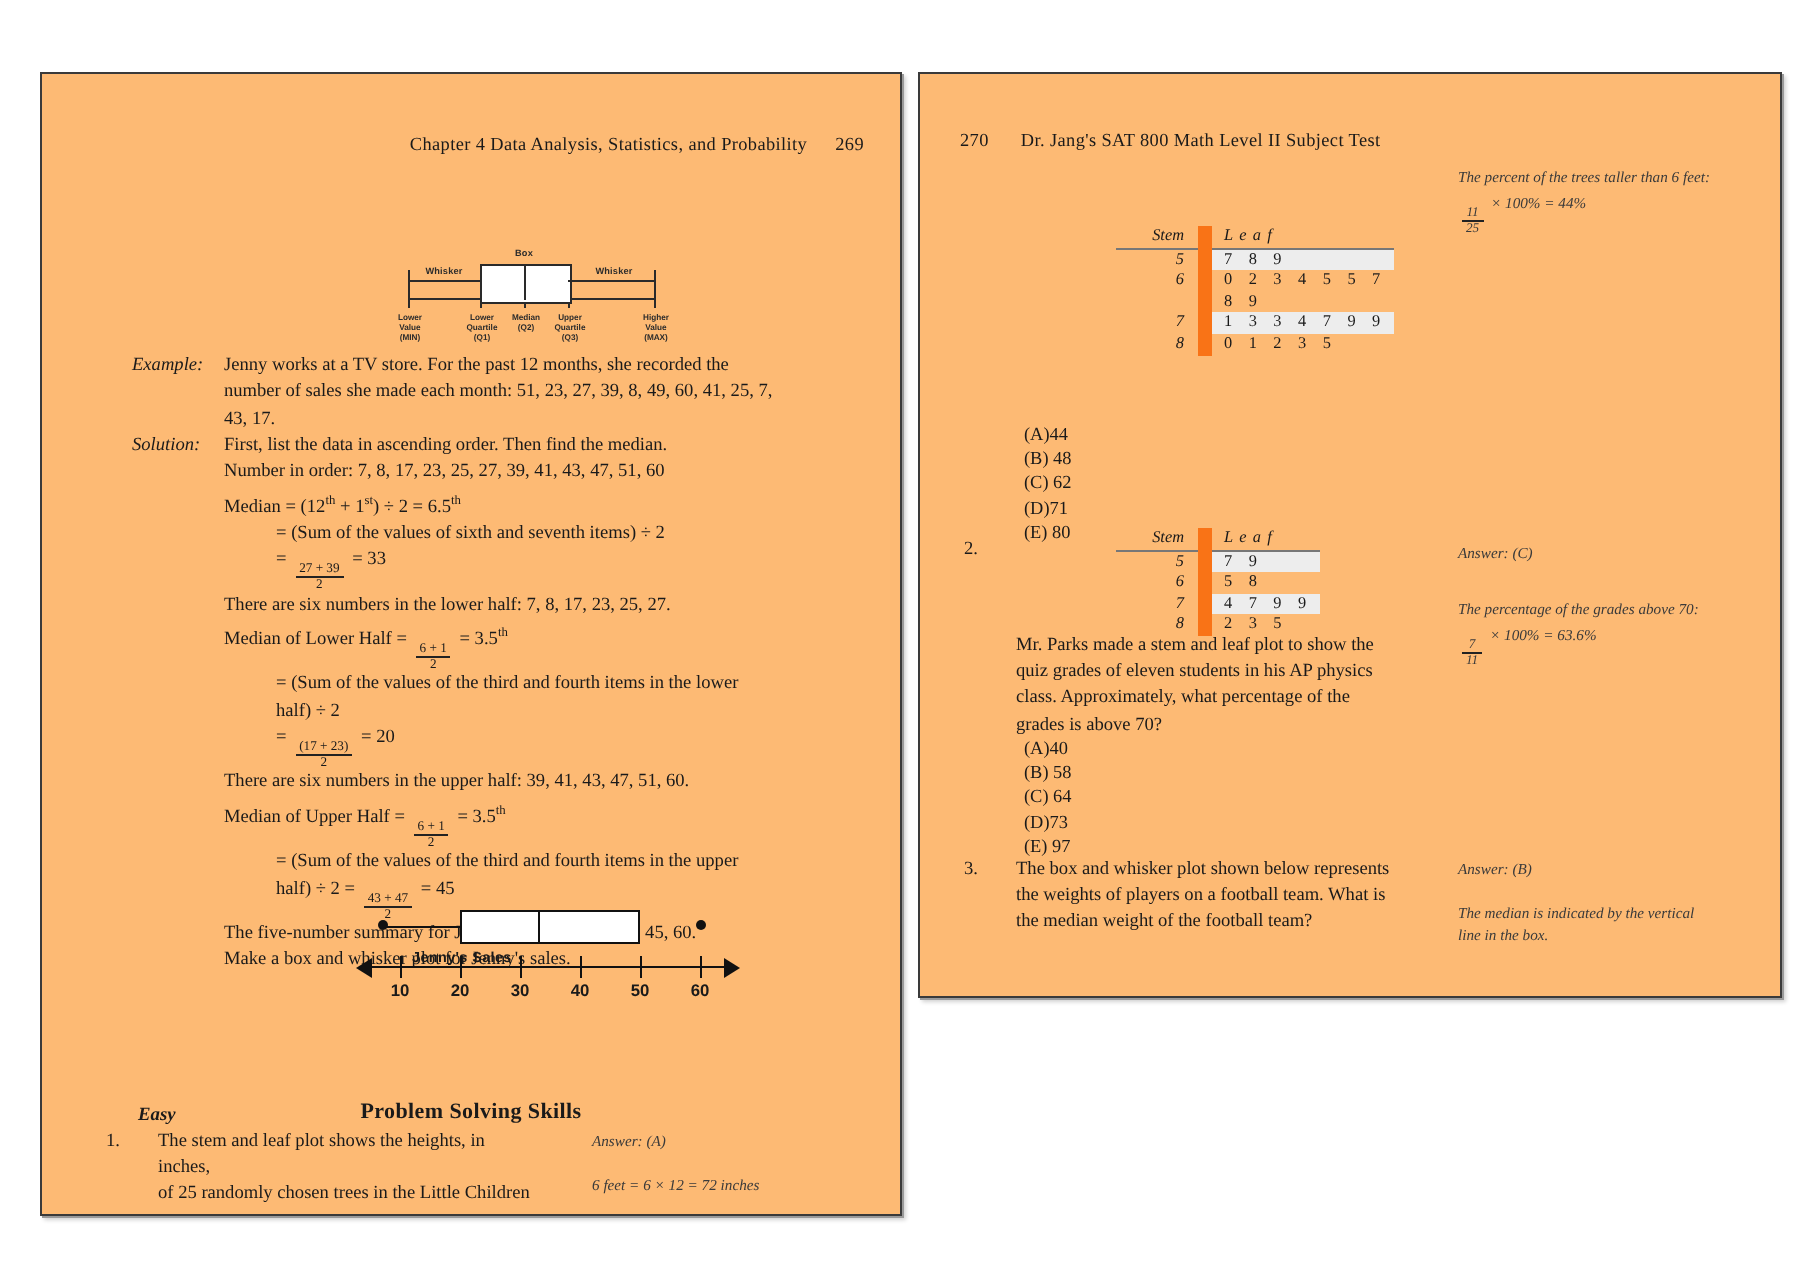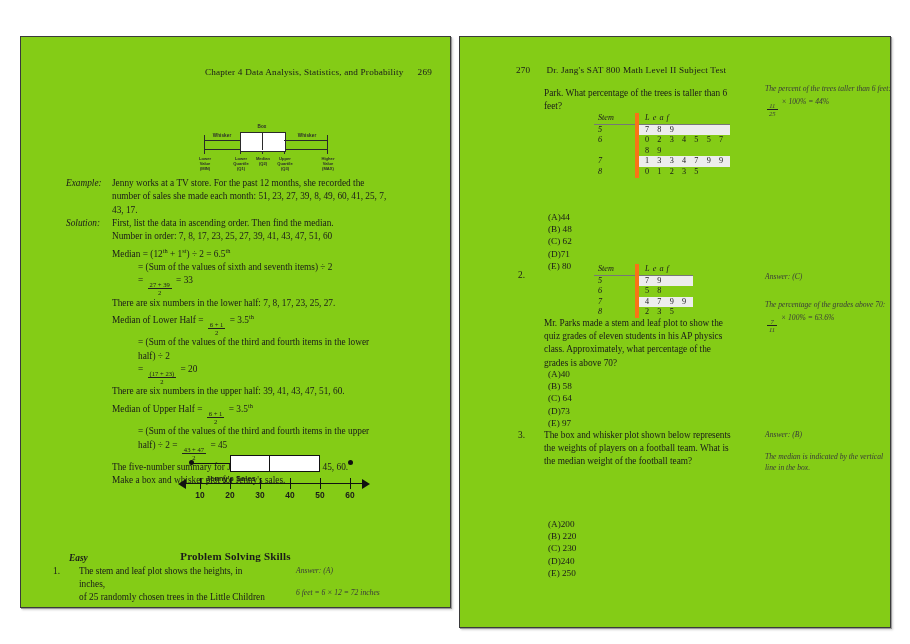--- a/index.html
+++ b/index.html
@@ -15,28 +15,28 @@
     position: relative;
     overflow: hidden;
   }
   .spread {
     position: absolute;
     inset: 0;
     display: flex;
   }
   .page {
     position: absolute;
-    background: #84cc16;
+    background: #fdba74;
     border: 1px solid #3a3a3a;
     box-shadow: 1px 1px 0 #9a9a9a, 2px 2px 2px rgba(0,0,0,0.18);
     box-sizing: border-box;
     overflow: hidden;
   }
   .page-left  { left: 20px;  top: 36px; width: 431px; height: 572px; }
-  .page-right { left: 459px; top: 36px; width: 432px; height: 592px; padding-left: 36px; }
+  .page-right { left: 459px; top: 36px; width: 432px; height: 463px; }
 
   .page-inner { position: relative; width: 100%; height: 100%; }
 
   
   .hdr-left {
     position: absolute; top: 30px; left: 0; right: 18px;
     text-align: right;
     font-size: 9.2px; letter-spacing: .2px;
   }
   .hdr-left .chapnum { margin-left: 14px; }
@@ -111,22 +111,22 @@
 
   
   .rblock { position:absolute; font-size: 9.3px; line-height: 13.2px; }
 
   .stemtab { position:absolute; font-size: 8.4px; }
   .stemtab table { border-collapse: collapse; }
   .stemtab td, .stemtab th {
     padding: 0 4px; font-size: 8.2px; line-height: 10.6px; font-weight: normal;
   }
   .stemtab th { font-style: italic; border-bottom: 1px solid #777; text-align:left; }
-  .stemtab .stemcol { text-align: left; padding-right: 7px; width: 30px; font-style: italic;}
-  .stemtab .leafcol { border-left: 4px solid #f97316; padding-left: 6px; letter-spacing: 3.1px; white-space: nowrap; }
+  .stemtab .stemcol { text-align: right; padding-right: 7px; width: 30px; font-style: italic;}
+  .stemtab .leafcol { border-left: 7px solid #f97316; padding-left: 6px; letter-spacing: 3.1px; white-space: nowrap; }
   .stemtab tr.shade td { background: #ededed; }
   .stemtab tr.shade td.stemcol { background: transparent; }
 
   .choices { position:absolute; font-size: 9.2px; line-height: 12.2px; }
 </style>
 </head>
 <body>
 
 <div class="spread">
 
@@ -284,24 +284,20 @@
     </div>
   </div>
 
   <div class="page page-right">
     <div class="page-inner">
 
       <div class="hdr-right">
         <span class="pnum">270</span><span>Dr. Jang's SAT 800 Math Level II Subject Test</span>
       </div>
 
-      <div class="rblock" style="left:48px; top:50px; width:205px;">
-        <div>Park. What percentage of the trees is taller than 6</div>
-        <div>feet?</div>
-      </div>
 
       <div class="stemtab" style="left:98px; top:76px;">
         <table>
           <tbody>
               <tr>
             <th class="stemcol">Stem</th>
             <th class="leafcol">Leaf</th>
           </tr>
           <tr class="shade">
             <td class="stemcol">5</td>

